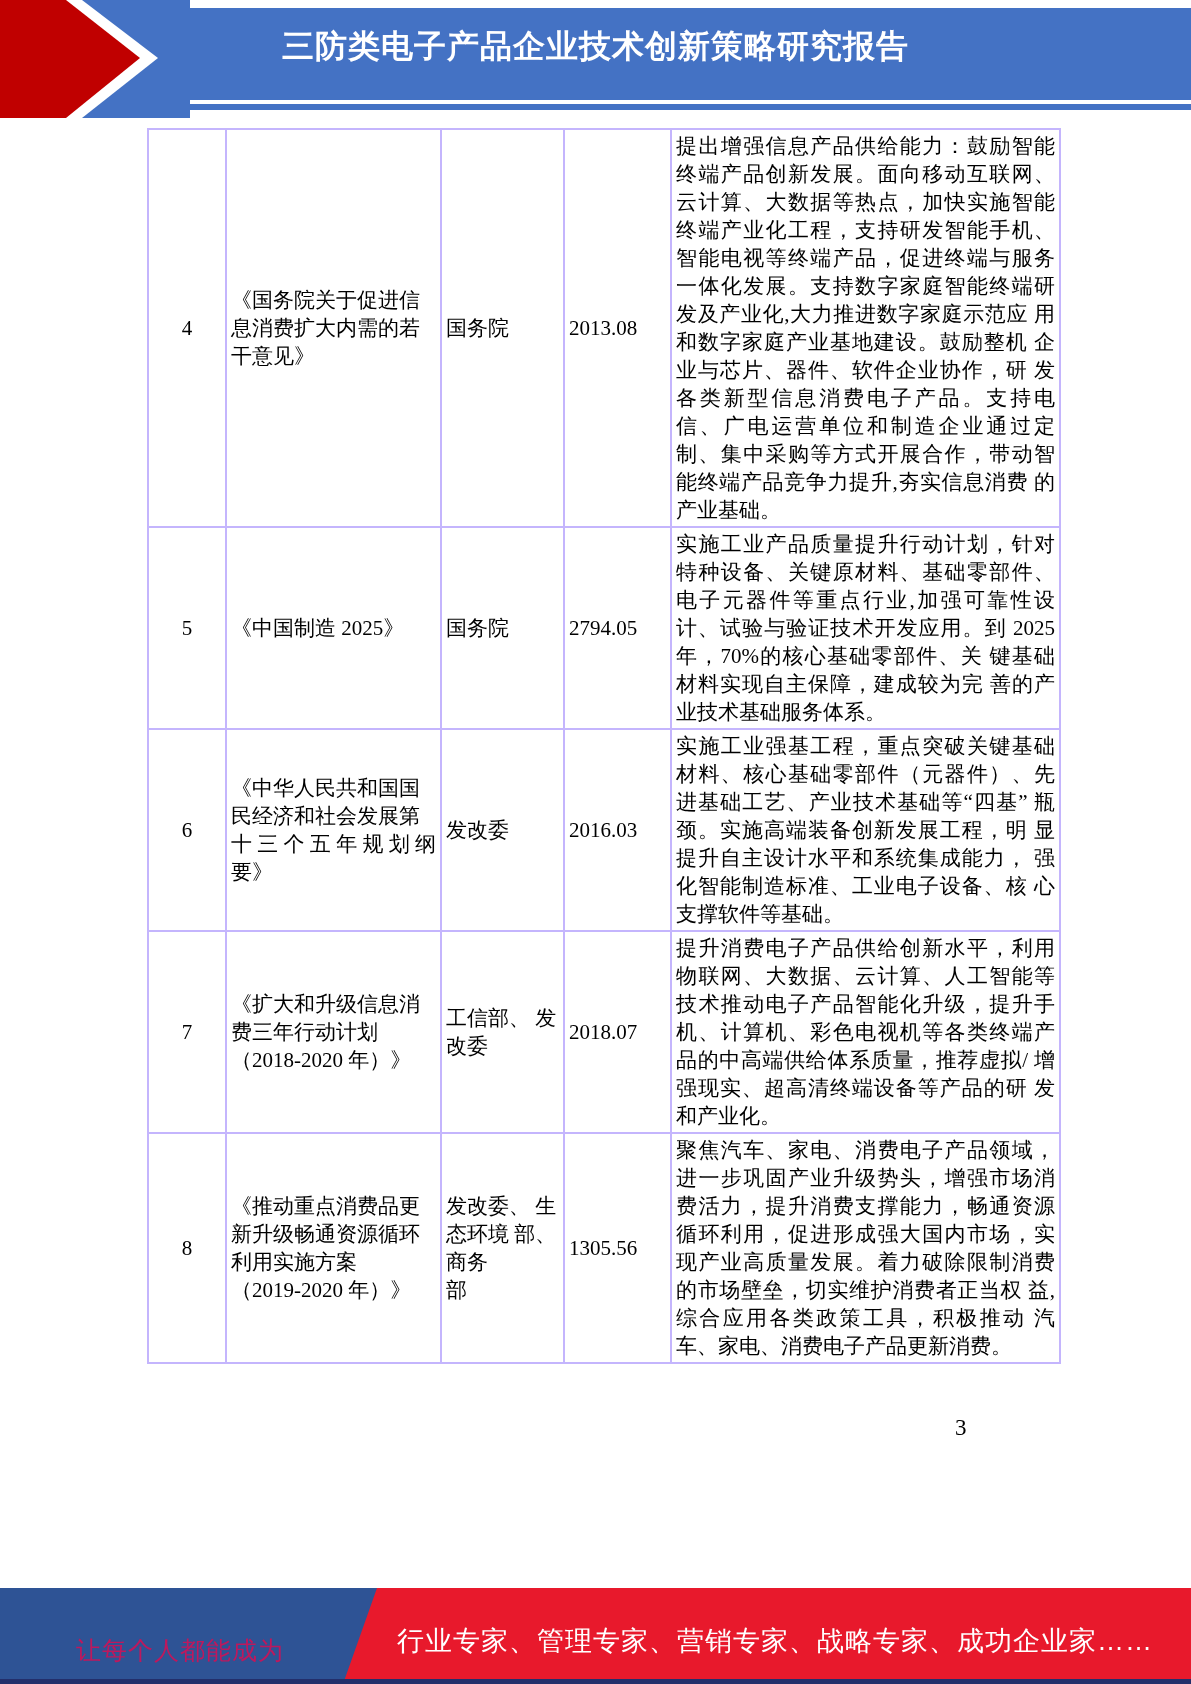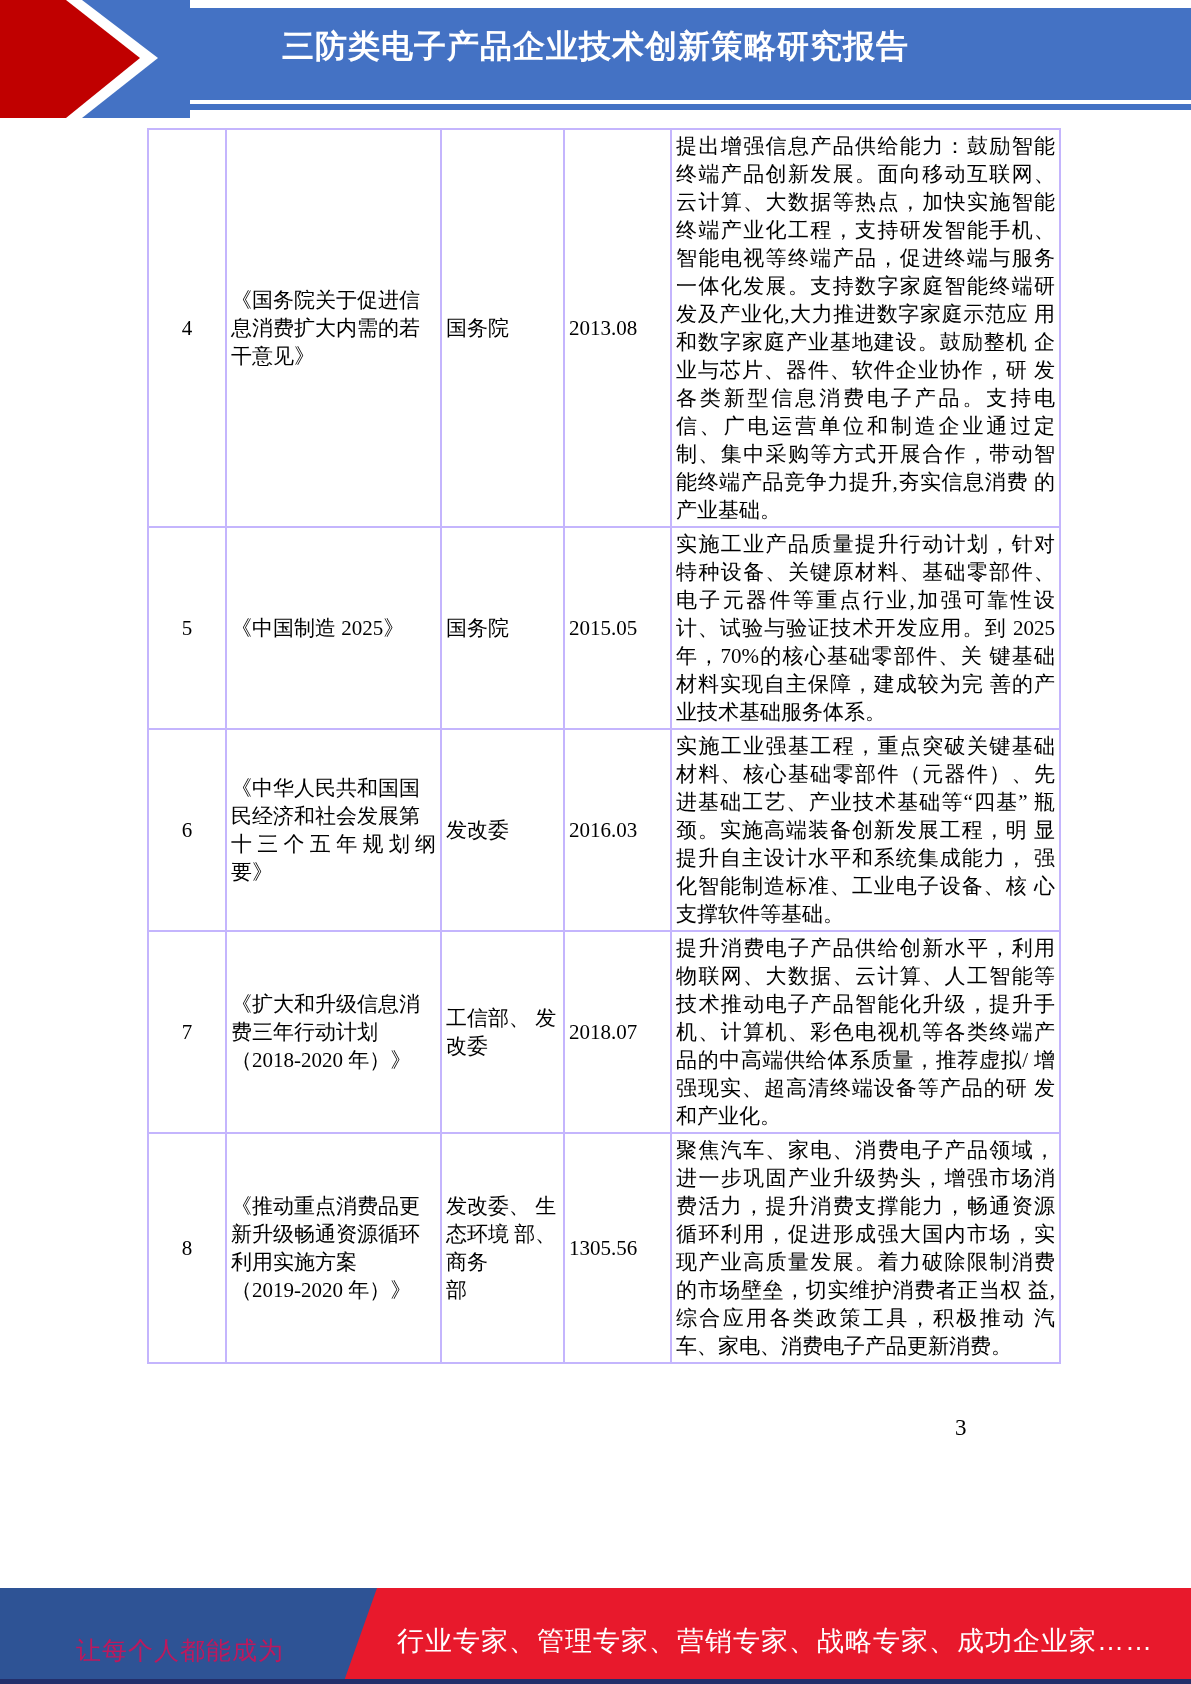--- a/index.html
+++ b/index.html
@@ -101,21 +101,21 @@
 息消费扩大内需的若
 干意见》</td>
       <td class="c-issuer">国务院</td>
       <td class="c-date">2013.08</td>
       <td class="c-desc">提出增强信息产品供给能力：鼓励智能 终端产品创新发展。面向移动互联网、 云计算、大数据等热点，加快实施智能 终端产业化工程，支持研发智能手机、 智能电视等终端产品，促进终端与服务 一体化发展。支持数字家庭智能终端研 发及产业化,大力推进数字家庭示范应 用和数字家庭产业基地建设。鼓励整机 企业与芯片、器件、软件企业协作，研 发各类新型信息消费电子产品。支持电 信、广电运营单位和制造企业通过定 制、集中采购等方式开展合作，带动智 能终端产品竞争力提升,夯实信息消费 的产业基础。</td>
     </tr>
     <tr style="height:194px;">
       <td class="c-num">5</td>
       <td class="c-title">《中国制造 2025》</td>
       <td class="c-issuer">国务院</td>
-      <td class="c-date">2015.05</td>
+      <td class="c-date">2794.05</td>
       <td class="c-desc">实施工业产品质量提升行动计划，针对 特种设备、关键原材料、基础零部件、 电子元器件等重点行业,加强可靠性设 计、试验与验证技术开发应用。到 2025 年，70%的核心基础零部件、关 键基础材料实现自主保障，建成较为完 善的产业技术基础服务体系。</td>
     </tr>
     <tr style="height:193px;">
       <td class="c-num">6</td>
       <td class="c-title">《中华人民共和国国
 民经济和社会发展第
 十三个五年规划纲 要》</td>
       <td class="c-issuer">发改委</td>
       <td class="c-date">2016.03</td>
       <td class="c-desc">实施工业强基工程，重点突破关键基础 材料、核心基础零部件（元器件）、先 进基础工艺、产业技术基础等“四基” 瓶颈。实施高端装备创新发展工程，明 显提升自主设计水平和系统集成能力， 强化智能制造标准、工业电子设备、核 心支撑软件等基础。</td>

